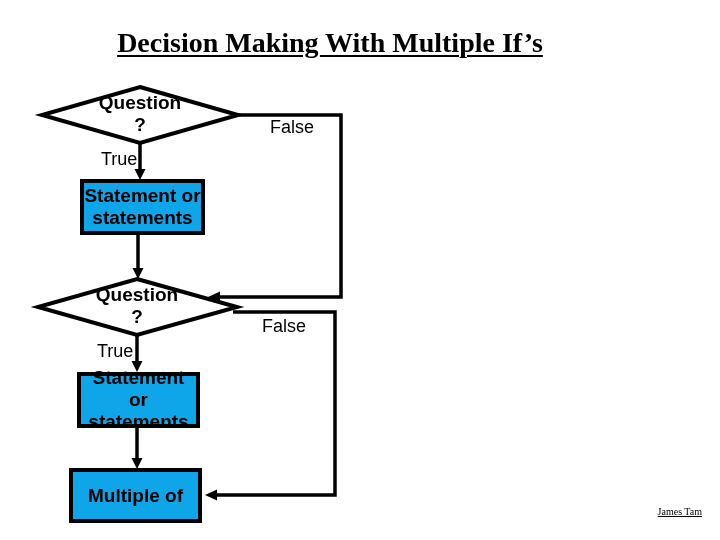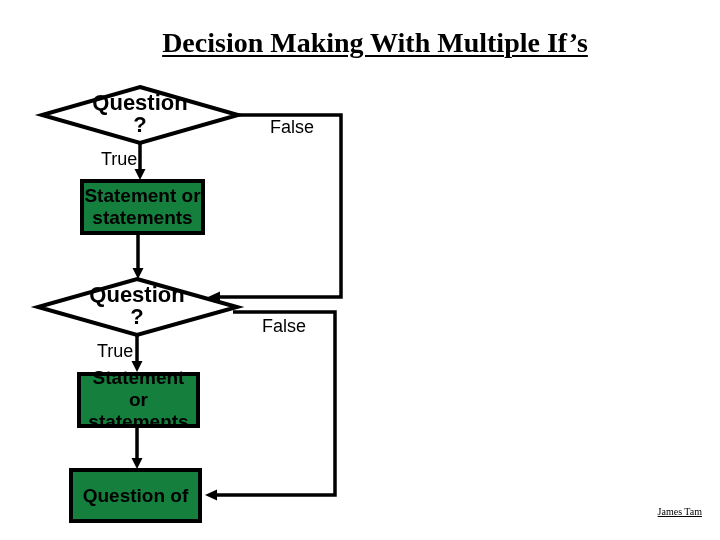--- a/index.html
+++ b/index.html
@@ -23,52 +23,51 @@
     width: 660px;
     text-align: center;
     font-family: "Liberation Serif", serif;
     font-weight: bold;
     font-size: 28px;
     line-height: 30px;
     text-decoration: underline;
     text-decoration-thickness: 2px;
     text-underline-offset: 3px;
     white-space: nowrap;
-    padding-left: 45px;
   }
   #flow-lines {
     position: absolute;
     left: 0;
     top: 0;
     width: 720px;
     height: 540px;
   }
   .process-box {
     position: absolute;
     box-sizing: border-box;
     border: 4px solid #000000;
-    background: #15803d;
+    background: #0ea5e9;
     display: flex;
     flex-direction: column;
     align-items: center;
     justify-content: center;
     font-weight: bold;
     font-size: 19px;
     line-height: 22px;
     text-align: center;
   }
   #process1 { left: 80px;  top: 179px; width: 125px; height: 56px; }
   #process2 { left: 77px;  top: 372px; width: 123px; height: 56px; }
   #process3 { left: 69px;  top: 468px; width: 133px; height: 55px; }
   .diamond-label {
     position: absolute;
     width: 160px;
     text-align: center;
     font-weight: bold;
-    font-size: 22px;
+    font-size: 19px;
     line-height: 22px;
   }
   #decision1-label { left: 60px; top: 92px;  }
   #decision2-label { left: 57px; top: 284px; }
   .branch-label {
     position: absolute;
     font-size: 18px;
     line-height: 14px;
     font-weight: normal;
     white-space: nowrap;
@@ -138,18 +137,18 @@
   </div>
   <div id="true2-label" class="branch-label">True</div>
   <div id="false2-label" class="branch-label">False</div>
 
   <div id="process2" class="process-box">
     <div>Statement or</div>
     <div>statements</div>
   </div>
 
   <div id="process3" class="process-box">
-    <div>Question of</div>
+    <div>Multiple of</div>
   </div>
 
   <div id="footer-credit">James Tam</div>
 
 </div>
 
 </body></html>

